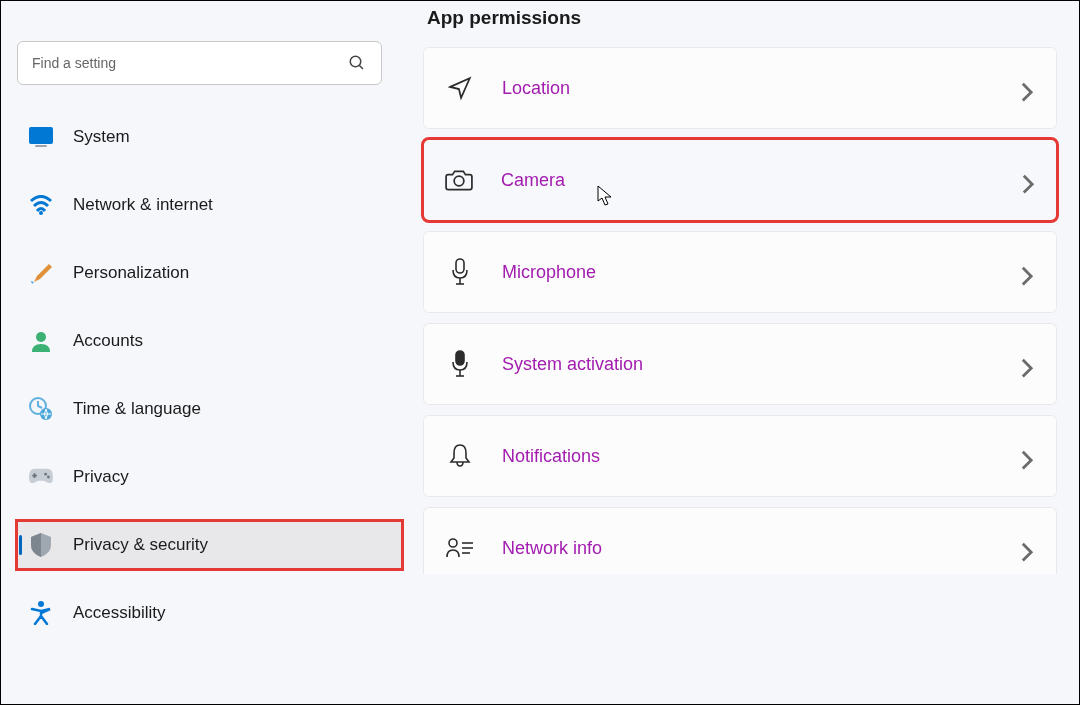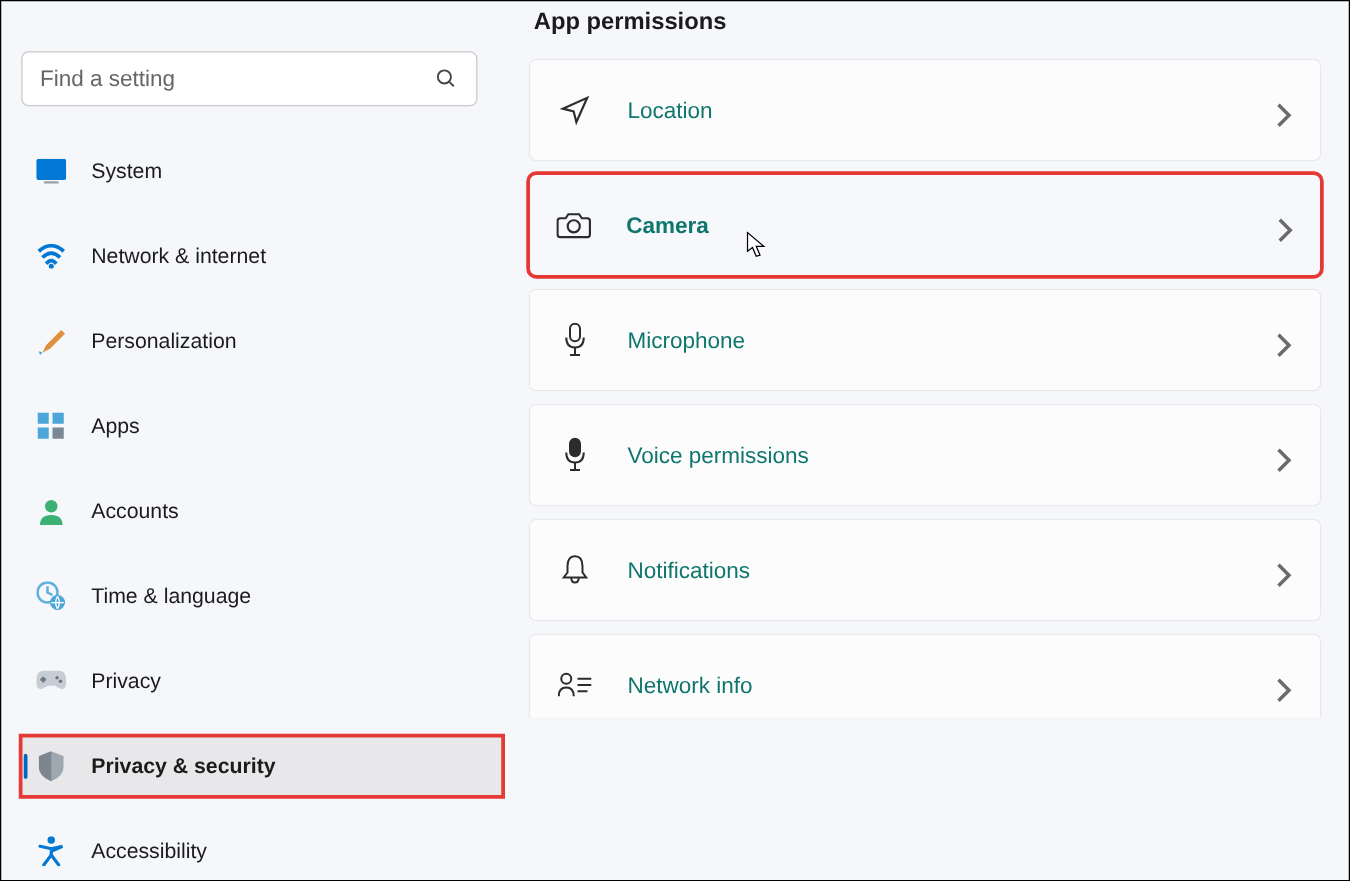--- a/index.html
+++ b/index.html
@@ -24,21 +24,21 @@
     margin-bottom: 28px;
     margin-top: 30px;
     position: relative;
   }
   .search {
     width: 100%;
     height: 44px;
     border: 1px solid #c9c9c9;
     border-radius: 6px;
     background: #fff;
-    font-size: 18px;
+    font-size: 14px;
     padding: 0 44px 0 14px;
     color: #701a75;
     outline: none;
   }
   .search::placeholder { color: #666; }
   .search-icon {
     position: absolute;
     right: 16px; top: 50%;
     transform: translateY(-50%);
     width: 18px; height: 18px;
@@ -72,21 +72,20 @@
     display:flex; align-items:center; justify-content:center;
     font-size: 20px;
   }
   .nav-label {
     font-size: 17px;
     color: #1b1b1b;
   }
   .highlight-red {
     outline: 3px solid #e53935;
     outline-offset: -1px;
-    font-weight: bold;
   }
   .sidebar .nav-item.highlight-red {
     border-radius: 0;
   }
 
   .main {
     flex: 1;
     padding: 6px 22px 0 22px;
     display: flex;
     flex-direction: column;
@@ -119,21 +118,21 @@
     border: none;
   }
   .item-icon {
     width: 28px; height: 28px;
     color: #2c2c2c;
     margin-right: 28px;
     display:flex; align-items:center; justify-content:center;
   }
   .item-label {
     font-size: 18px;
-    color: #0f766e;
+    color: #a21caf;
   }
   .chevron {
     position: absolute;
     right: 22px; top:50%;
     transform: translateY(-50%);
     width: 14px; height:14px;
     color: #6b6b6b;
   }
   .cursor {
     position: absolute;
@@ -186,31 +185,20 @@
     <div class="nav-item">
       <span class="nav-icon">
         <svg width="24" height="24" viewBox="0 0 24 24">
             <path d="M20 3 L8 15 L5 21 L11 18 L23 6 Z" fill="#e18f3a"></path>
             <path d="M5 21 L3 23 L2 20 L5 21" fill="#4da6d9"></path>
           </svg>
       </span>
       <span class="nav-label">Personalization</span>
     </div>
 
-    <div class="nav-item">
-      <span class="nav-icon">
-        <svg width="22" height="22" viewBox="0 0 22 22">
-            <rect x="0" y="0" width="9" height="9" fill="#4da6d9"></rect>
-            <rect x="12" y="0" width="9" height="9" fill="#4da6d9"></rect>
-            <rect x="0" y="12" width="9" height="9" fill="#4da6d9"></rect>
-            <rect x="12" y="12" width="9" height="9" fill="#7b8794"></rect>
-          </svg>
-      </span>
-      <span class="nav-label">Apps</span>
-    </div>
 
     <div class="nav-item">
       <span class="nav-icon">
         <svg width="22" height="22" viewBox="0 0 22 22">
             <circle cx="11" cy="7" r="5" fill="#3bb273"></circle>
             <path d="M2 22 Q2 14 11 14 Q20 14 20 22 Z" fill="#3bb273"></path>
           </svg>
       </span>
       <span class="nav-label">Accounts</span>
     </div>
@@ -315,21 +303,21 @@
 
     <div class="item">
       <span class="item-icon">
         <svg viewBox="0 0 20 28" width="22" height="28" fill="currentColor" stroke="currentColor" stroke-width="1.6">
             <rect x="6" y="1" width="8" height="14" rx="4"></rect>
             <path d="M3 12 Q3 20 10 20 Q17 20 17 12" fill="none"></path>
             <line x1="10" y1="20" x2="10" y2="26"></line>
             <line x1="6" y1="26" x2="14" y2="26"></line>
           </svg>
       </span>
-      <span class="item-label">Voice permissions</span>
+      <span class="item-label">System activation</span>
       <span class="chevron">
           <svg viewBox="0 0 10 16" fill="none" stroke="currentColor" stroke-width="2">
             <path d="M2 2 L8 8 L2 14"></path>
           </svg>
         </span>
     </div>
 
     <div class="item">
       <span class="item-icon">
         <svg viewBox="0 0 22 26" width="24" height="26" fill="none" stroke="currentColor" stroke-width="1.6">

